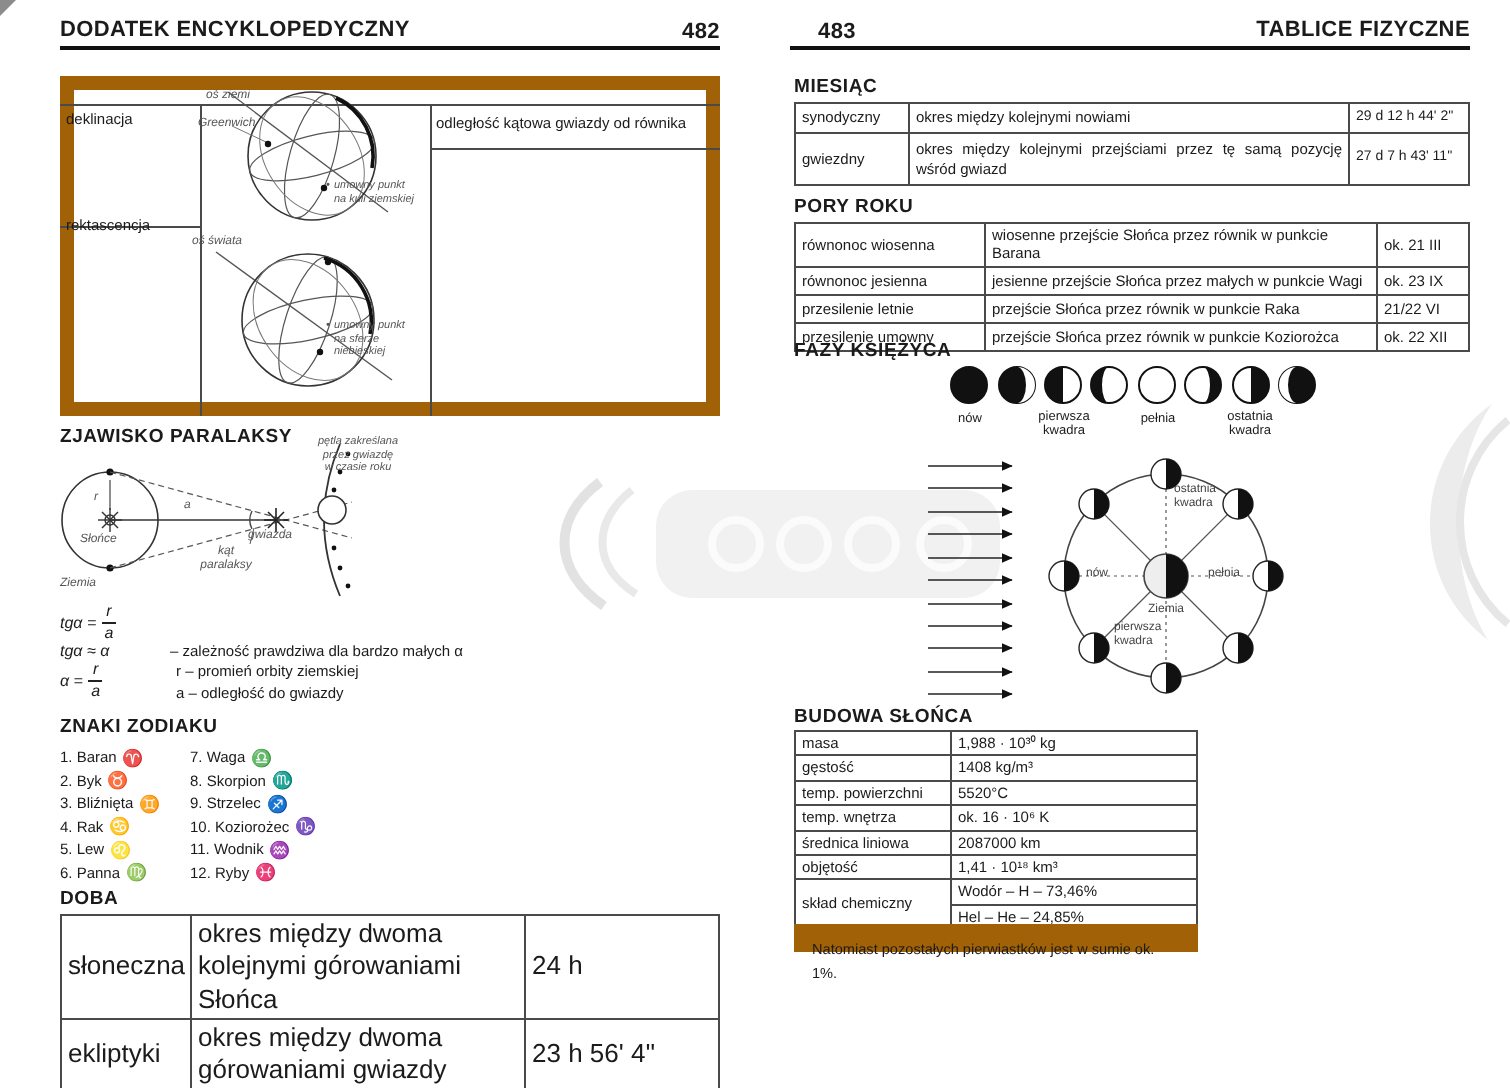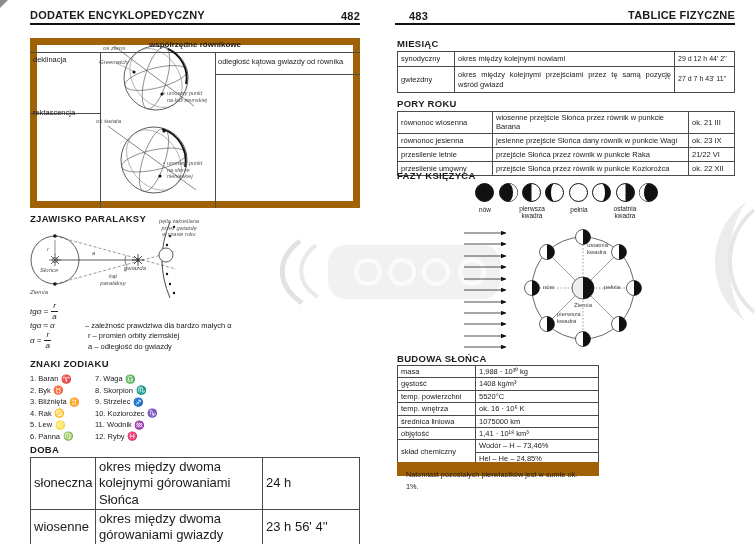--- a/index.html
+++ b/index.html
@@ -49,21 +49,20 @@
   <svg class="abs" style="left:688px;top:202px;" width="67" height="118">
     <path d="M58,0 C18,28 16,88 56,118 C36,86 36,32 58,0 Z" fill="#ececec"></path>
     <path d="M66,8 C34,34 34,84 66,110" stroke="#e6e6e6" stroke-width="4" fill="none"></path>
   </svg>
 
   <div class="abs h-title" style="left:30px;top:9px;">DODATEK ENCYKLOPEDYCZNY</div>
   <div class="abs h-title" style="left:230px;top:10px;width:130px;text-align:right;">482</div>
   <div class="abs rule" style="left:30px;top:23px;width:330px;"></div>
 
   <div class="abs box" style="left:30px;top:38px;width:330px;height:170px;"></div>
-  <div class="abs ctr" style="left:30px;top:40px;width:330px;font-size:8px;font-weight:bold;">współrzędne równikowe</div>
   <div class="abs hline" style="left:30px;top:52px;width:330px;"></div>
   <div class="abs vline" style="left:100px;top:52px;height:156px;"></div>
   <div class="abs vline" style="left:215px;top:52px;height:156px;"></div>
   <div class="abs hline" style="left:30px;top:113px;width:70px;"></div>
   <div class="abs hline" style="left:215px;top:74px;width:145px;"></div>
 
   <div class="abs t75" style="left:33px;top:55px;">deklinacja</div>
   <div class="abs t75" style="left:33px;top:108px;">rektascencja</div>
   <div class="abs t75" style="left:218px;top:57px;width:140px;">odległość kątowa gwiazdy od równika</div>
 
@@ -238,21 +237,21 @@
         <col style="width:167px">
         <col>
       </colgroup>
     <tbody>
         <tr style="height:17px">
       <td>słoneczna</td>
       <td>okres między dwoma kolejnymi górowaniami Słońca</td>
       <td>24 h</td>
     </tr>
     <tr style="height:17px">
-      <td>wiosenne</td>
+      <td>ekliptyki</td>
       <td>okres między dwoma górowaniami gwiazdy</td>
       <td>23 h 56' 4''</td>
     </tr>
   </tbody>
     </table>
 
   <div class="abs h-title" style="left:397px;top:10px;margin-left:12px;">483</div>
   <div class="abs h-title" style="left:495px;top:9px;width:240px;text-align:right;">TABLICE FIZYCZNE</div>
   <div class="abs rule" style="left:395px;top:23px;width:340px;"></div>
 
@@ -285,21 +284,21 @@
         <col>
       </colgroup>
     <tbody>
         <tr style="height:14px">
       <td>równonoc wiosenna</td>
       <td>wiosenne przejście Słońca przez równik w punkcie Barana</td>
       <td>ok. 21 III</td>
     </tr>
     <tr style="height:14px">
       <td>równonoc jesienna</td>
-      <td>jesienne przejście Słońca dany równik w punkcie Wagi</td>
+      <td>jesienne przejście Słońca przez małych w punkcie Wagi</td>
       <td>ok. 23 IX</td>
     </tr>
     <tr style="height:14px">
       <td>przesilenie letnie</td>
       <td>przejście Słońca przez równik w punkcie Raka</td>
       <td>21/22 VI</td>
     </tr>
     <tr style="height:14px">
       <td>przesilenie umowny</td>
       <td>przejście Słońca przez równik w punkcie Koziorożca</td>
@@ -447,21 +446,21 @@
     <tr style="height:12px">
       <td>temp. powierzchni</td>
       <td>5520°C</td>
     </tr>
     <tr style="height:12px">
       <td>temp. wnętrza</td>
       <td>ok. 16 · 10⁶ K</td>
     </tr>
     <tr style="height:12px">
       <td>średnica liniowa</td>
-      <td>1075000 km</td>
+      <td>2087000 km</td>
     </tr>
     <tr style="height:12px">
       <td>objętość</td>
       <td>1,41 · 10¹⁸ km³</td>
     </tr>
     <tr style="height:11px">
       <td rowspan="2">skład chemiczny</td>
       <td>Wodór – H – 73,46%</td>
     </tr>
     <tr style="height:11px">

